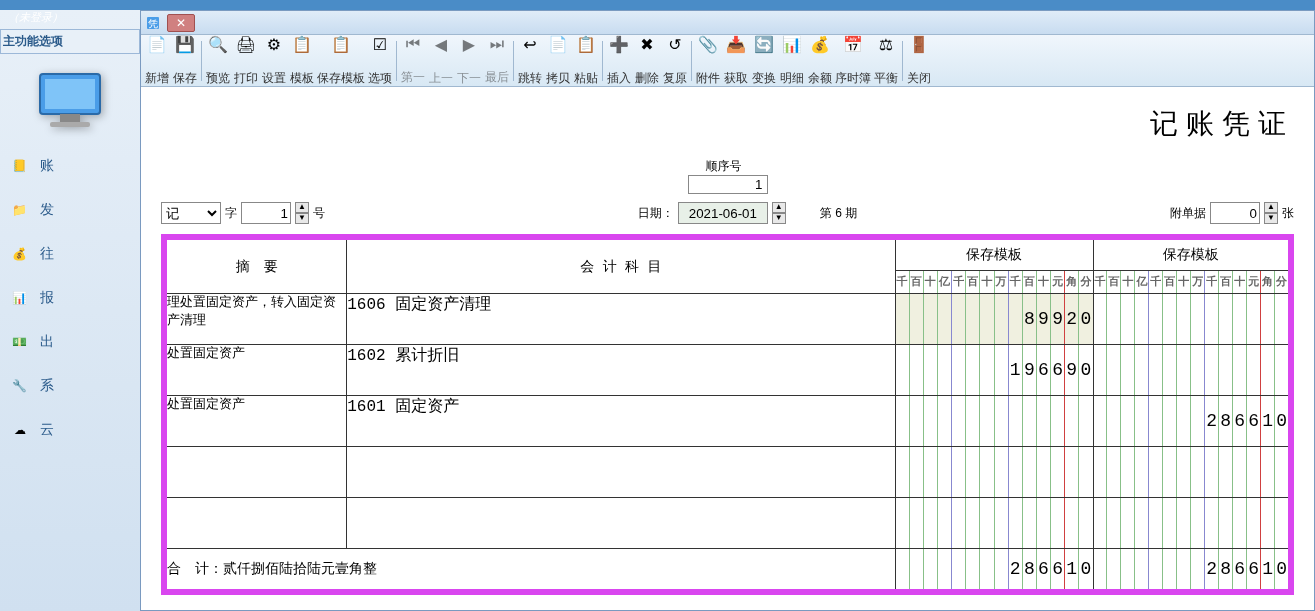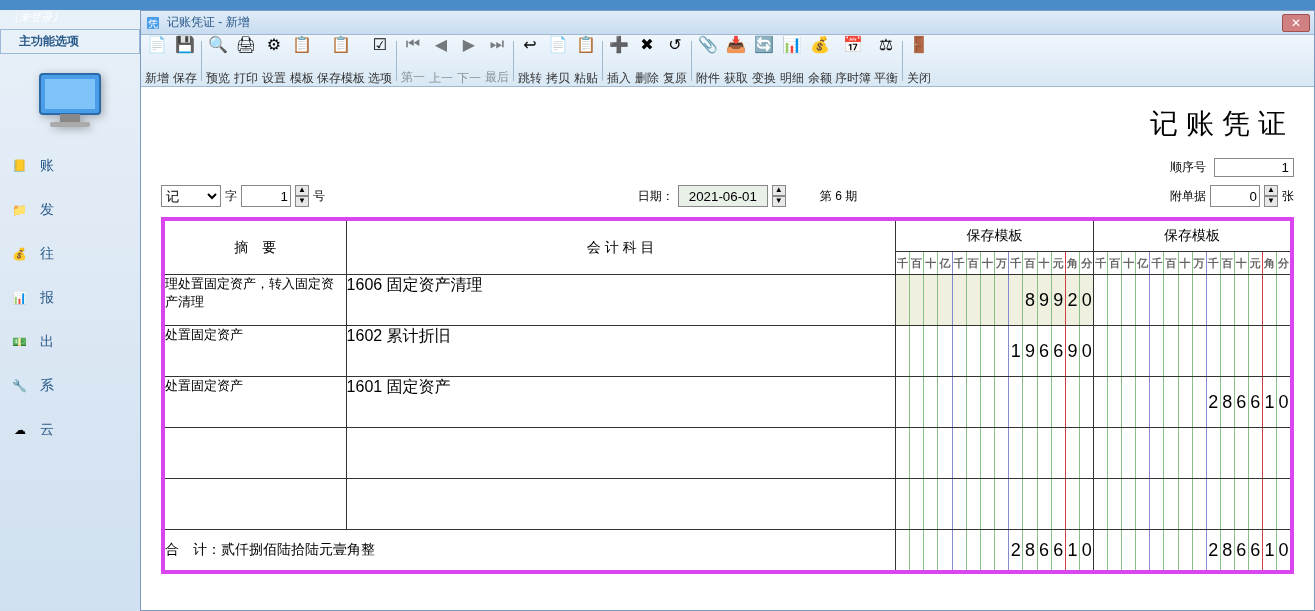--- a/index.html
+++ b/index.html
@@ -2,21 +2,21 @@
 <html><head>
 <meta charset="utf-8">
 <style>
 * { box-sizing: border-box; margin: 0; padding: 0; }
 body { font-family: "Microsoft YaHei", SimSun, sans-serif; font-size: 12px; background: #fff; width: 1315px; height: 611px; overflow: hidden; }
 .desktop { background: linear-gradient(#7bb3e0, #5a9bd4); height: 611px; position: relative; }
 .top-blue-bar { background: #4a8cc7; height: 10px; }
 .app-sidebar { position: absolute; left: 0; top: 10px; width: 140px; background: linear-gradient(#e8f0f8, #d0e0f0); height: 601px; }
 .app-title { background: linear-gradient(#5a9bd4, #4a8cc7); color: #fff; font-size: 18px; padding: 5px 8px; font-weight: bold; text-shadow: 1px 1px 2px rgba(0,0,0,0.3); }
 .app-subtitle { color: #fff; font-size: 11px; padding: 0 8px 4px; font-style: italic; }
-.main-func { background: #e8f0f8; border: 1px solid #9cb8d8; padding: 3px 18px; font-size: 12px; color: #2a5a8a; font-weight: bold; }
+.main-func { background: #e8f0f8; border: 1px solid #9cb8d8; padding: 3px 2px; font-size: 12px; color: #2a5a8a; font-weight: bold; }
 .monitor-icon { display: flex; justify-content: center; padding: 15px 0; }
 .monitor-icon svg { filter: drop-shadow(2px 2px 4px rgba(0,0,0,0.3)); }
 .side-item { display: flex; align-items: center; padding: 10px 8px; cursor: pointer; }
 .side-icon { width: 24px; height: 24px; margin-right: 8px; display: flex; align-items: center; justify-content: center; }
 .side-label { font-size: 14px; color: #2a5a8a; }
 
 .voucher-window { position: absolute; left: 140px; top: 10px; right: 0; height: 601px; background: #fff; border: 1px solid #7a9ac0; }
 .titlebar { background: linear-gradient(#e0ecf8, #c8dcf0); height: 24px; display: flex; align-items: center; padding: 0 4px; border-bottom: 1px solid #a0b8d0; }
 .titlebar-icon { width: 16px; height: 16px; margin-right: 6px; }
 .titlebar-title { color: #2a5a8a; font-size: 12px; flex: 1; }
@@ -24,33 +24,33 @@
 
 .toolbar { background: linear-gradient(#f0f6fc, #d8e8f4); height: 52px; display: flex; align-items: center; border-bottom: 1px solid #a0b8d0; padding: 0 2px; }
 .tb-btn { display: flex; flex-direction: column; align-items: center; justify-content: center; padding: 2px 1px; cursor: pointer; height: 48px; min-width: 28px; }
 .tb-btn.disabled { opacity: 0.5; cursor: default; }
 .tb-icon { width: 20px; height: 20px; display: flex; align-items: center; justify-content: center; font-size: 16px; }
 .tb-label { font-size: 12px; color: #333; margin-top: 16px; white-space: nowrap; }
 .tb-sep { width: 1px; height: 40px; background: #a0b8d0; margin: 0 2px; }
 
 .voucher-content { padding: 10px 20px; background: #fff; }
 .voucher-title { text-align: right; font-size: 28px; font-family: KaiTi, SimSun; letter-spacing: 8px; margin: 8px 0 15px; }
-.seq-row { display: flex; justify-content: flex-end; align-items: center; margin-bottom: 8px; }
+.seq-row { display: flex; justify-content: flex-end; align-items: center; margin-bottom: 8px; flex-direction: column; }
 .seq-label { margin-right: 8px; }
 .seq-input { width: 80px; border: 1px solid #888; text-align: right; padding: 1px 4px; background: #fff; }
 
 .info-row { display: flex; align-items: center; margin-bottom: 10px; gap: 4px; }
 .combo-zi { width: 60px; height: 22px; border: 1px solid #888; background: #fff; }
 .spinner-input { width: 50px; height: 22px; border: 1px solid #888; text-align: right; padding: 0 2px; }
 .spinner-btns { display: flex; flex-direction: column; }
 .spinner-btn { width: 14px; height: 11px; border: 1px solid #888; background: #e8e8e8; font-size: 8px; line-height: 8px; text-align: center; cursor: pointer; }
 .date-input { width: 90px; height: 22px; border: 1px solid #888; background: #e8f0e8; text-align: center; }
 .spacer-flex { flex: 1; }
 
-.voucher-table { border: 4px solid #d946ef; width: 100%; border-collapse: collapse; }
+.voucher-table { border: 6px solid #d946ef; width: 100%; border-collapse: collapse; font-family: Liberation Mono, monospace; }
 .voucher-table th, .voucher-table td { border: 1px solid #333; padding: 0; }
 .vt-head-row th { font-weight: normal; text-align: center; padding: 6px 0; font-size: 14px; }
 .vt-summary { width: 180px; }
 .vt-account { width: 540px; }
 .vt-amount { width: 195px; }
 .digit-header { display: flex; height: 22px; }
 .digit-cell { flex: 1; border-right: 1px solid #88c088; text-align: center; font-size: 11px; line-height: 22px; color: #666; }
 .digit-cell.blue { border-right-color: #8888d0; }
 .digit-cell.red { border-right-color: #d04040; }
 .digit-cell:last-child { border-right: none; }
@@ -114,21 +114,20 @@
         </div>
       </div>
   </div>
 
   <div class="voucher-window">
     <div class="titlebar">
       <svg class="titlebar-icon" viewBox="0 0 16 16">
           <rect x="2" y="2" width="12" height="12" fill="#4a9de8" rx="1"></rect>
           <text x="8" y="12" text-anchor="middle" fill="#fff" font-size="10">凭</text>
         </svg>
-      <span class="titlebar-title">记账凭证 - 新增</span>
       <div class="titlebar-close">✕</div>
     </div>
 
     <div class="toolbar" id="toolbar">
         <div class="tb-btn">
           <div class="tb-icon">📄</div>
           <div class="tb-label">新增</div>
         </div>
         <div class="tb-btn">
           <div class="tb-icon">💾</div>

